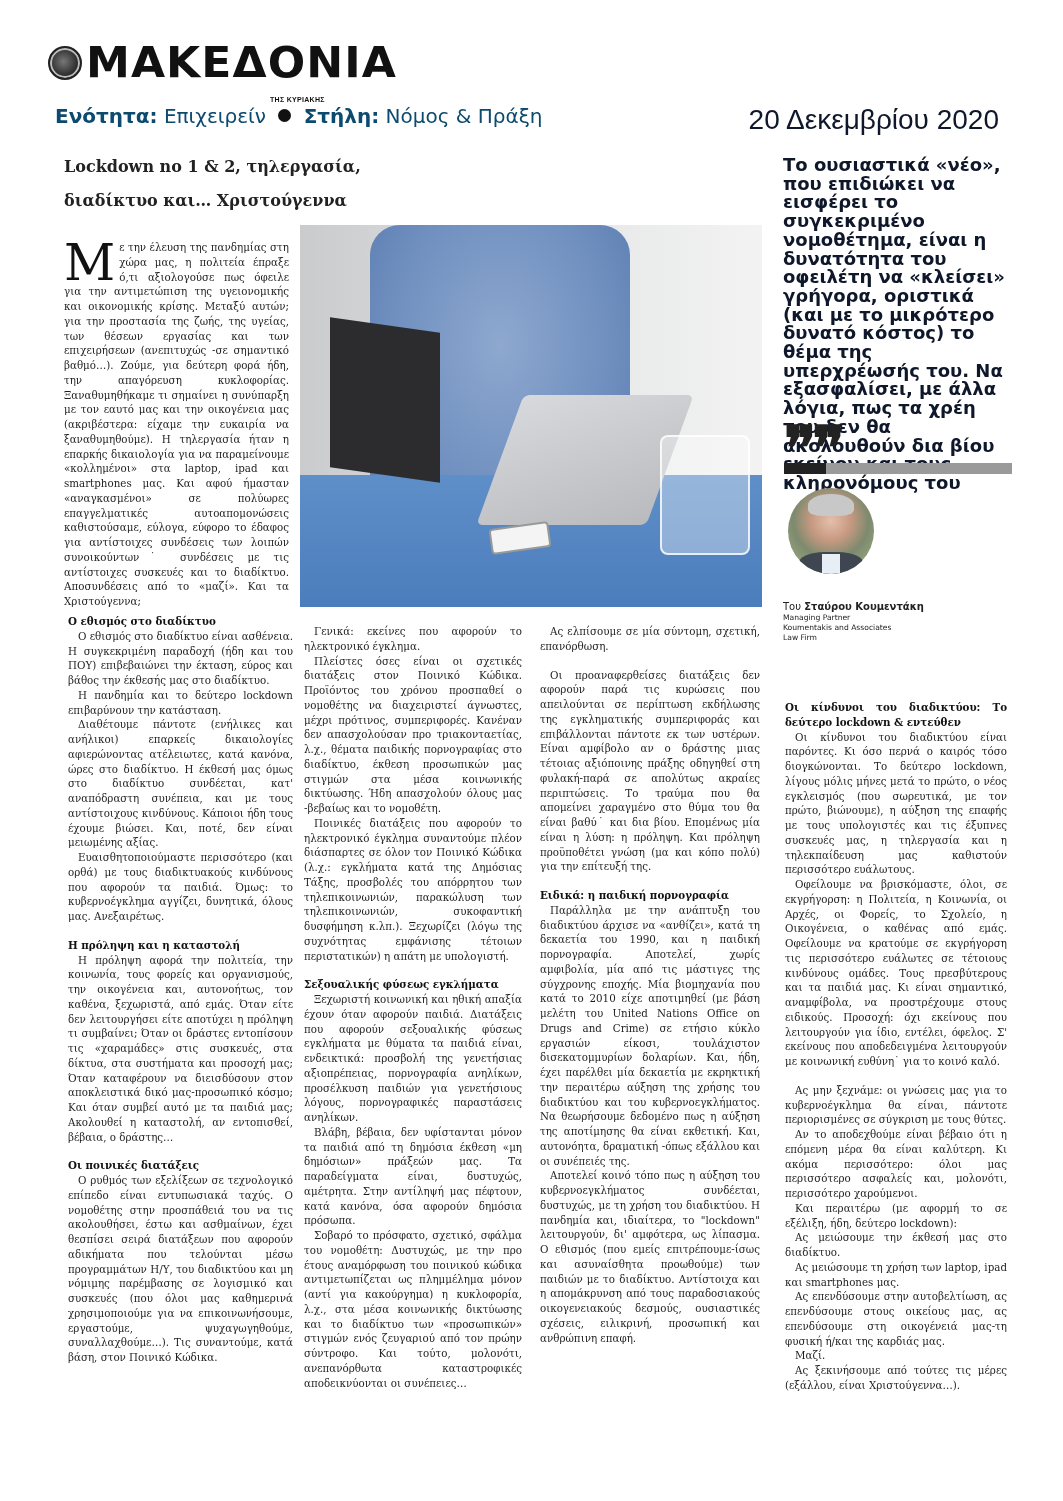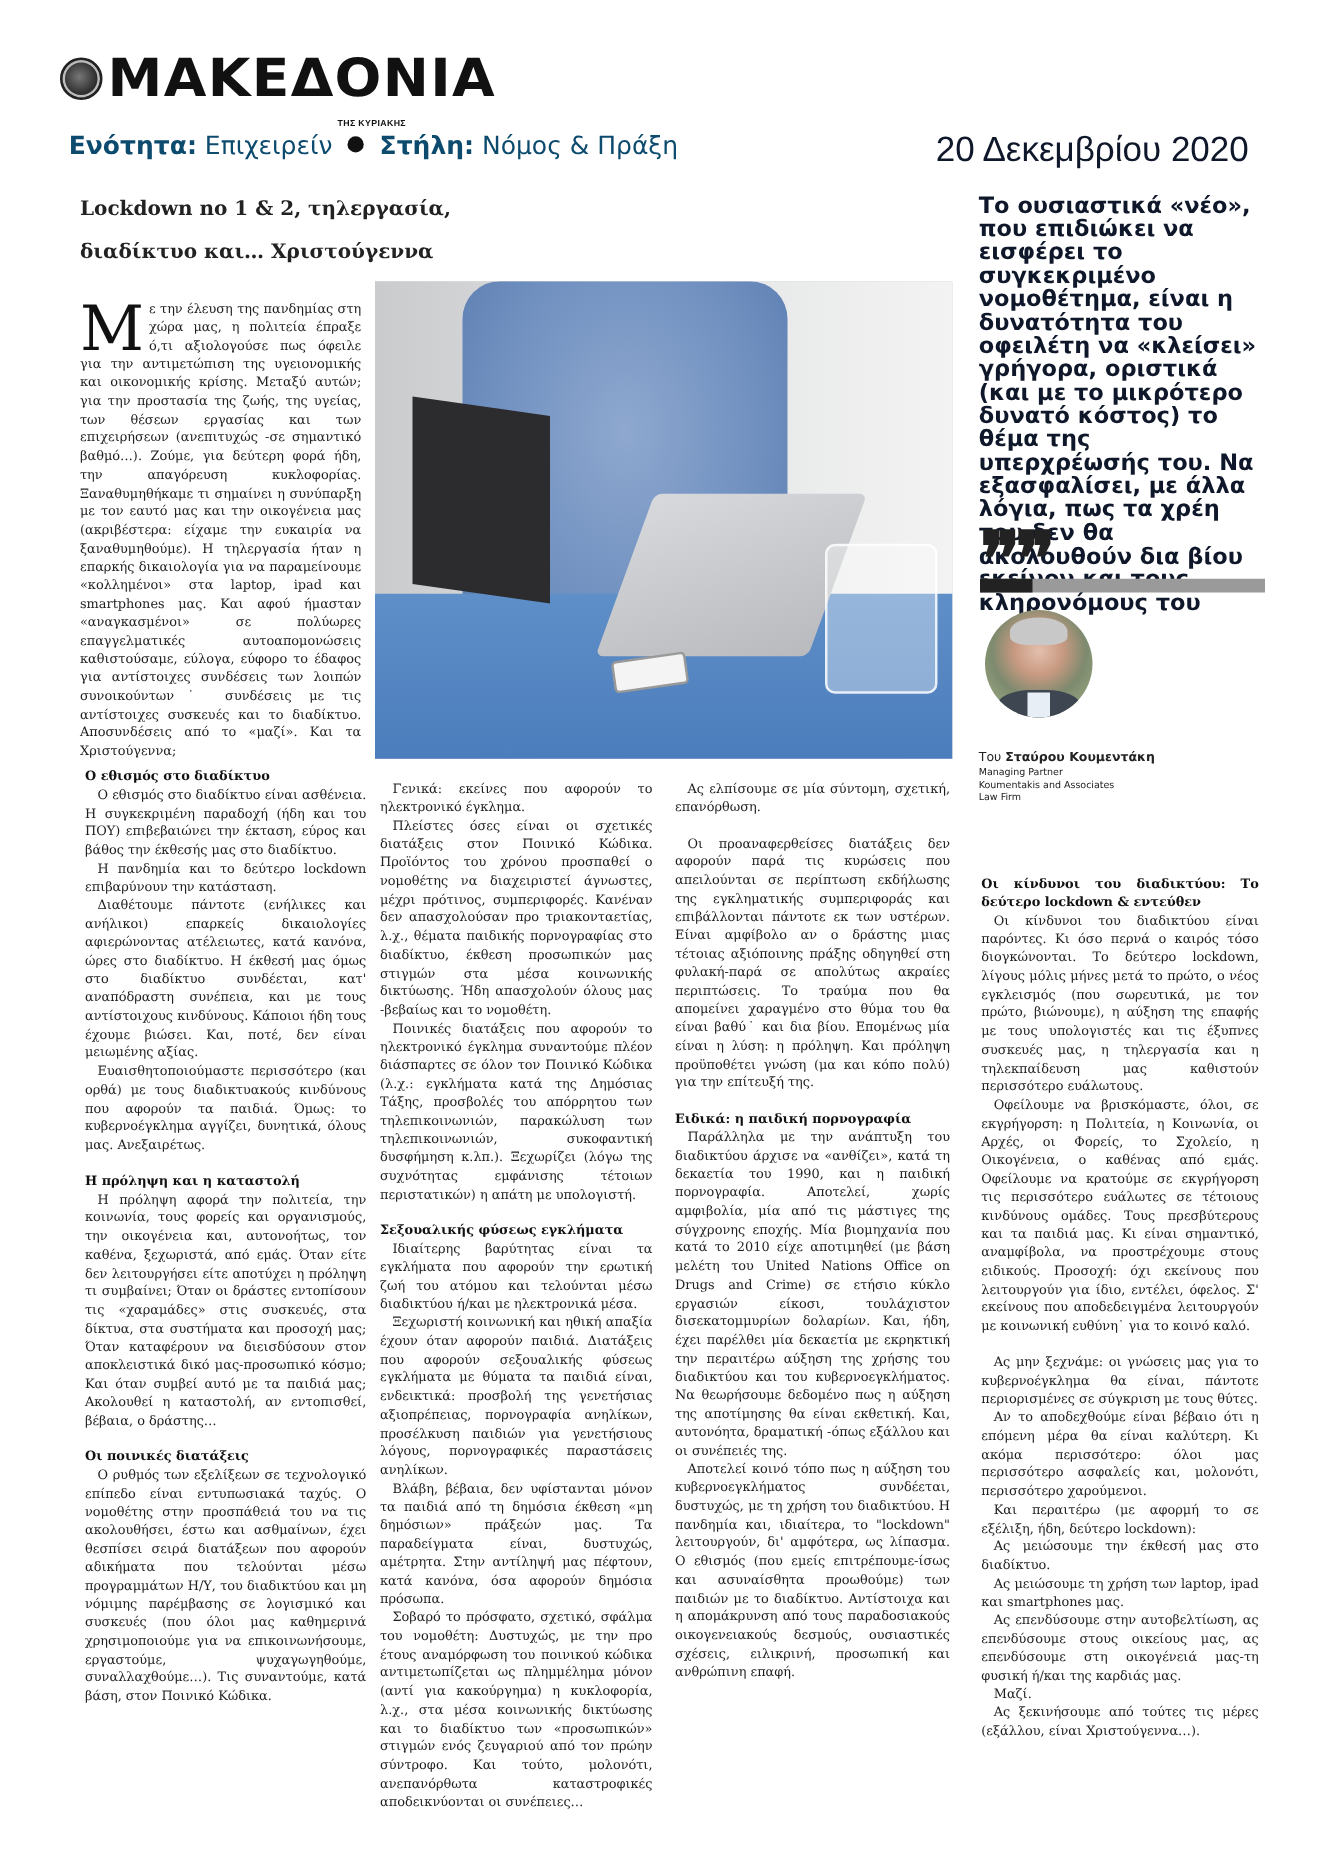--- a/index.html
+++ b/index.html
@@ -121,21 +121,20 @@
   <h3>Οι ποινικές διατάξεις</h3>
   <p>Ο ρυθμός των εξελίξεων σε τεχνολογικό επίπεδο είναι εντυπωσιακά ταχύς. Ο νομοθέτης στην προσπάθειά του να τις ακολουθήσει, έστω και ασθμαίνων, έχει θεσπίσει σειρά διατάξεων που αφορούν αδικήματα που τελούνται μέσω προγραμμάτων Η/Υ, του διαδικτύου και μη νόμιμης παρέμβασης σε λογισμικό και συσκευές (που όλοι μας καθημερινά χρησιμοποιούμε για να επικοινωνήσουμε, εργαστούμε, ψυχαγωγηθούμε, συναλλαχθούμε…). Τις συναντούμε, κατά βάση, στον Ποινικό Κώδικα.</p>
 </div>
 
 <div class="col col2">
   <p>Γενικά: εκείνες που αφορούν το ηλεκτρονικό έγκλημα.</p>
   <p>Πλείστες όσες είναι οι σχετικές διατάξεις στον Ποινικό Κώδικα. Προϊόντος του χρόνου προσπαθεί ο νομοθέτης να διαχειριστεί άγνωστες, μέχρι πρότινος, συμπεριφορές. Κανέναν δεν απασχολούσαν προ τριακονταετίας, λ.χ., θέματα παιδικής πορνογραφίας στο διαδίκτυο, έκθεση προσωπικών μας στιγμών στα μέσα κοινωνικής δικτύωσης. Ήδη απασχολούν όλους μας -βεβαίως και το νομοθέτη.</p>
   <p>Ποινικές διατάξεις που αφορούν το ηλεκτρονικό έγκλημα συναντούμε πλέον διάσπαρτες σε όλον τον Ποινικό Κώδικα (λ.χ.: εγκλήματα κατά της Δημόσιας Τάξης, προσβολές του απόρρητου των τηλεπικοινωνιών, παρακώλυση των τηλεπικοινωνιών, συκοφαντική δυσφήμηση κ.λπ.). Ξεχωρίζει (λόγω της συχνότητας εμφάνισης τέτοιων περιστατικών) η απάτη με υπολογιστή.</p>
   <div class="gap"></div>
   <h3>Σεξουαλικής φύσεως εγκλήματα</h3>
-  <p>Ιδιαίτερης βαρύτητας είναι τα εγκλήματα που αφορούν την ερωτική ζωή του ατόμου και τελούνται μέσω διαδικτύου ή/και με ηλεκτρονικά μέσα.</p>
   <p>Ξεχωριστή κοινωνική και ηθική απαξία έχουν όταν αφορούν παιδιά. Διατάξεις που αφορούν σεξουαλικής φύσεως εγκλήματα με θύματα τα παιδιά είναι, ενδεικτικά: προσβολή της γενετήσιας αξιοπρέπειας, πορνογραφία ανηλίκων, προσέλκυση παιδιών για γενετήσιους λόγους, πορνογραφικές παραστάσεις ανηλίκων.</p>
   <p>Βλάβη, βέβαια, δεν υφίστανται μόνον τα παιδιά από τη δημόσια έκθεση «μη δημόσιων» πράξεών μας. Τα παραδείγματα είναι, δυστυχώς, αμέτρητα. Στην αντίληψή μας πέφτουν, κατά κανόνα, όσα αφορούν δημόσια πρόσωπα.</p>
   <p>Σοβαρό το πρόσφατο, σχετικό, σφάλμα του νομοθέτη: Δυστυχώς, με την προ έτους αναμόρφωση του ποινικού κώδικα αντιμετωπίζεται ως πλημμέλημα μόνον (αντί για κακούργημα) η κυκλοφορία, λ.χ., στα μέσα κοινωνικής δικτύωσης και το διαδίκτυο των «προσωπικών» στιγμών ενός ζευγαριού από τον πρώην σύντροφο. Και τούτο, μολονότι, ανεπανόρθωτα καταστροφικές αποδεικνύονται οι συνέπειες…</p>
 </div>
 
 <div class="col col3">
   <p>Ας ελπίσουμε σε μία σύντομη, σχετική, επανόρθωση.</p>
   <div class="gap"></div>
   <p>Οι προαναφερθείσες διατάξεις δεν αφορούν παρά τις κυρώσεις που απειλούνται σε περίπτωση εκδήλωσης της εγκληματικής συμπεριφοράς και επιβάλλονται πάντοτε εκ των υστέρων. Είναι αμφίβολο αν ο δράστης μιας τέτοιας αξιόποινης πράξης οδηγηθεί στη φυλακή-παρά σε απολύτως ακραίες περιπτώσεις. Το τραύμα που θα απομείνει χαραγμένο στο θύμα του θα είναι βαθύ˙ και δια βίου. Επομένως μία είναι η λύση: η πρόληψη. Και πρόληψη προϋποθέτει γνώση (μα και κόπο πολύ) για την επίτευξή της.</p>
   <div class="gap"></div>

